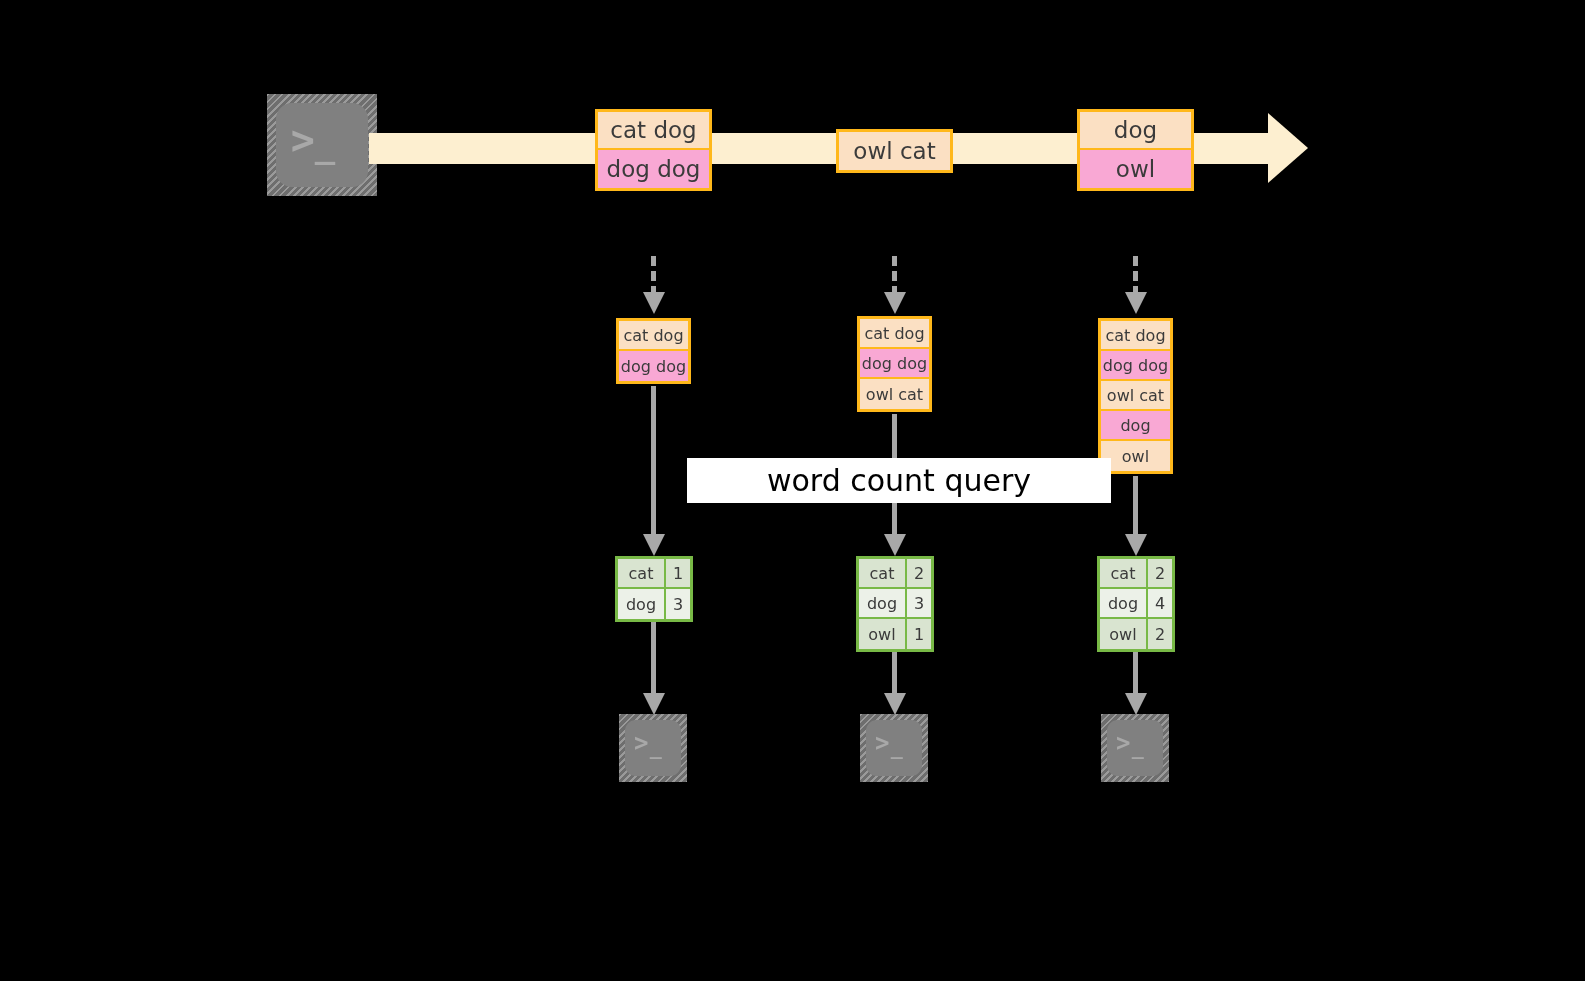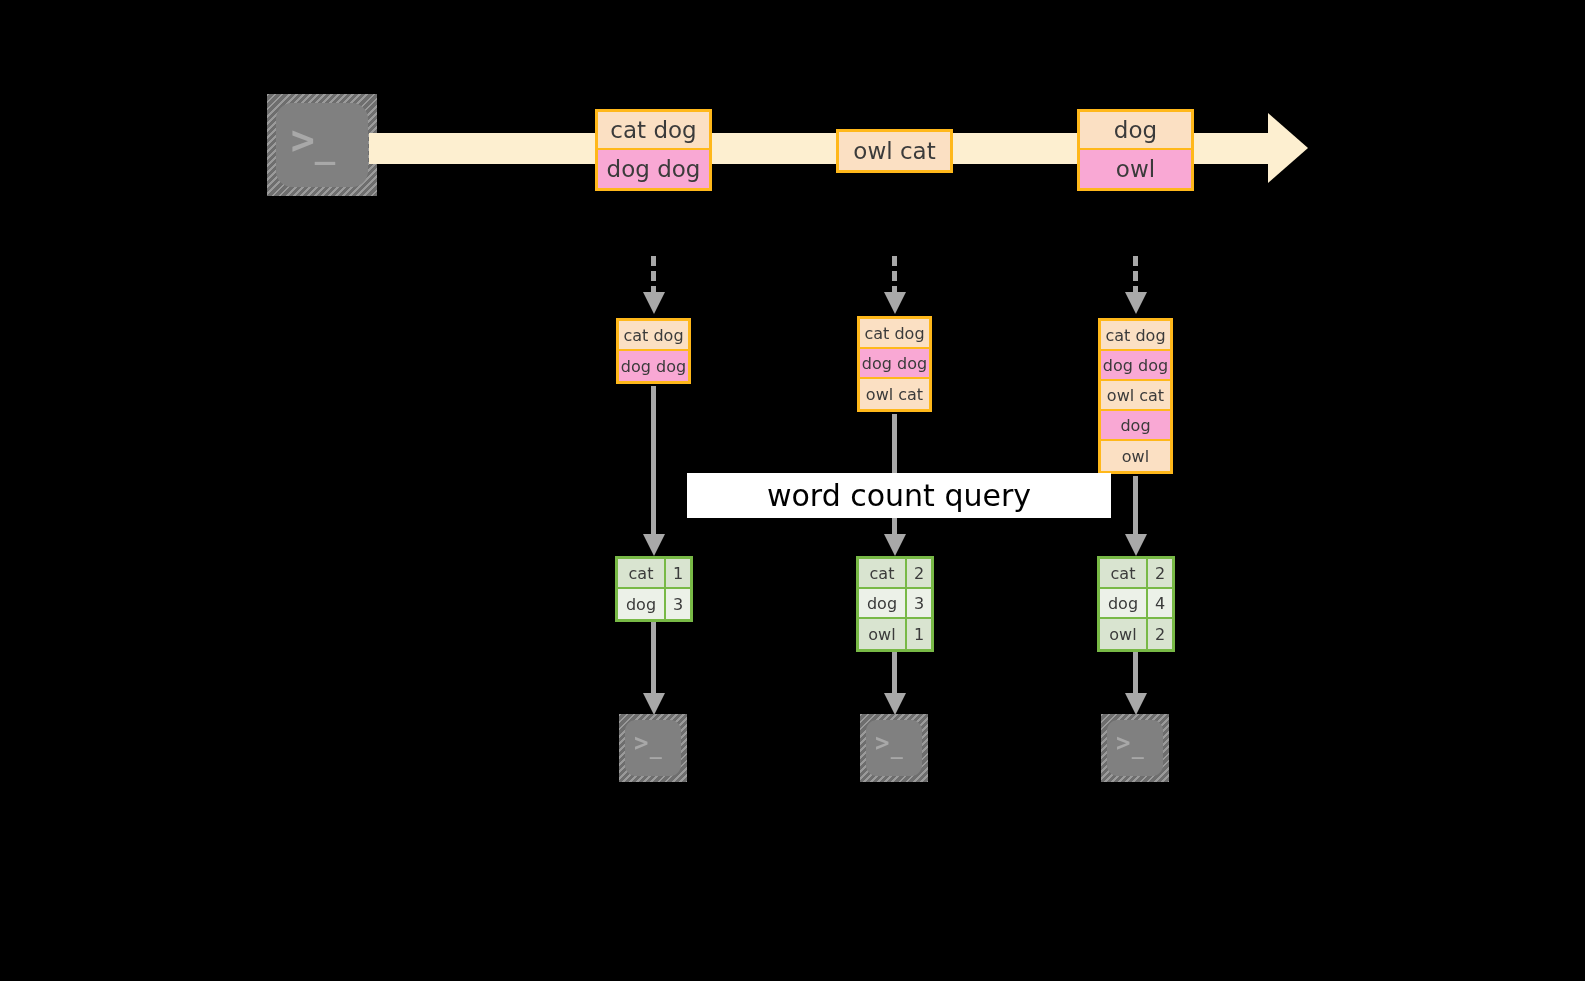--- a/index.html
+++ b/index.html
@@ -307,17 +307,17 @@
     <div class="conn-head" style="left:-8px; top:41px;"></div>
   </div>
 
   <div class="terminal small" style="left:1101px; top:714px; width:68px; height:68px;">
     <div class="terminal-inner">
       <span class="term-glyph term-chevron">&gt;</span>
       <span class="term-glyph term-underscore">_</span>
     </div>
   </div>
 
-  <div class="banner" style="left:687px; top:458px; width:424px; height:45px;margin-top:15px;">
+  <div class="banner" style="left:687px; top:458px; width:424px; height:45px;">
     <span>word count query</span>
   </div>
 
 </div>
 
 </body></html>

